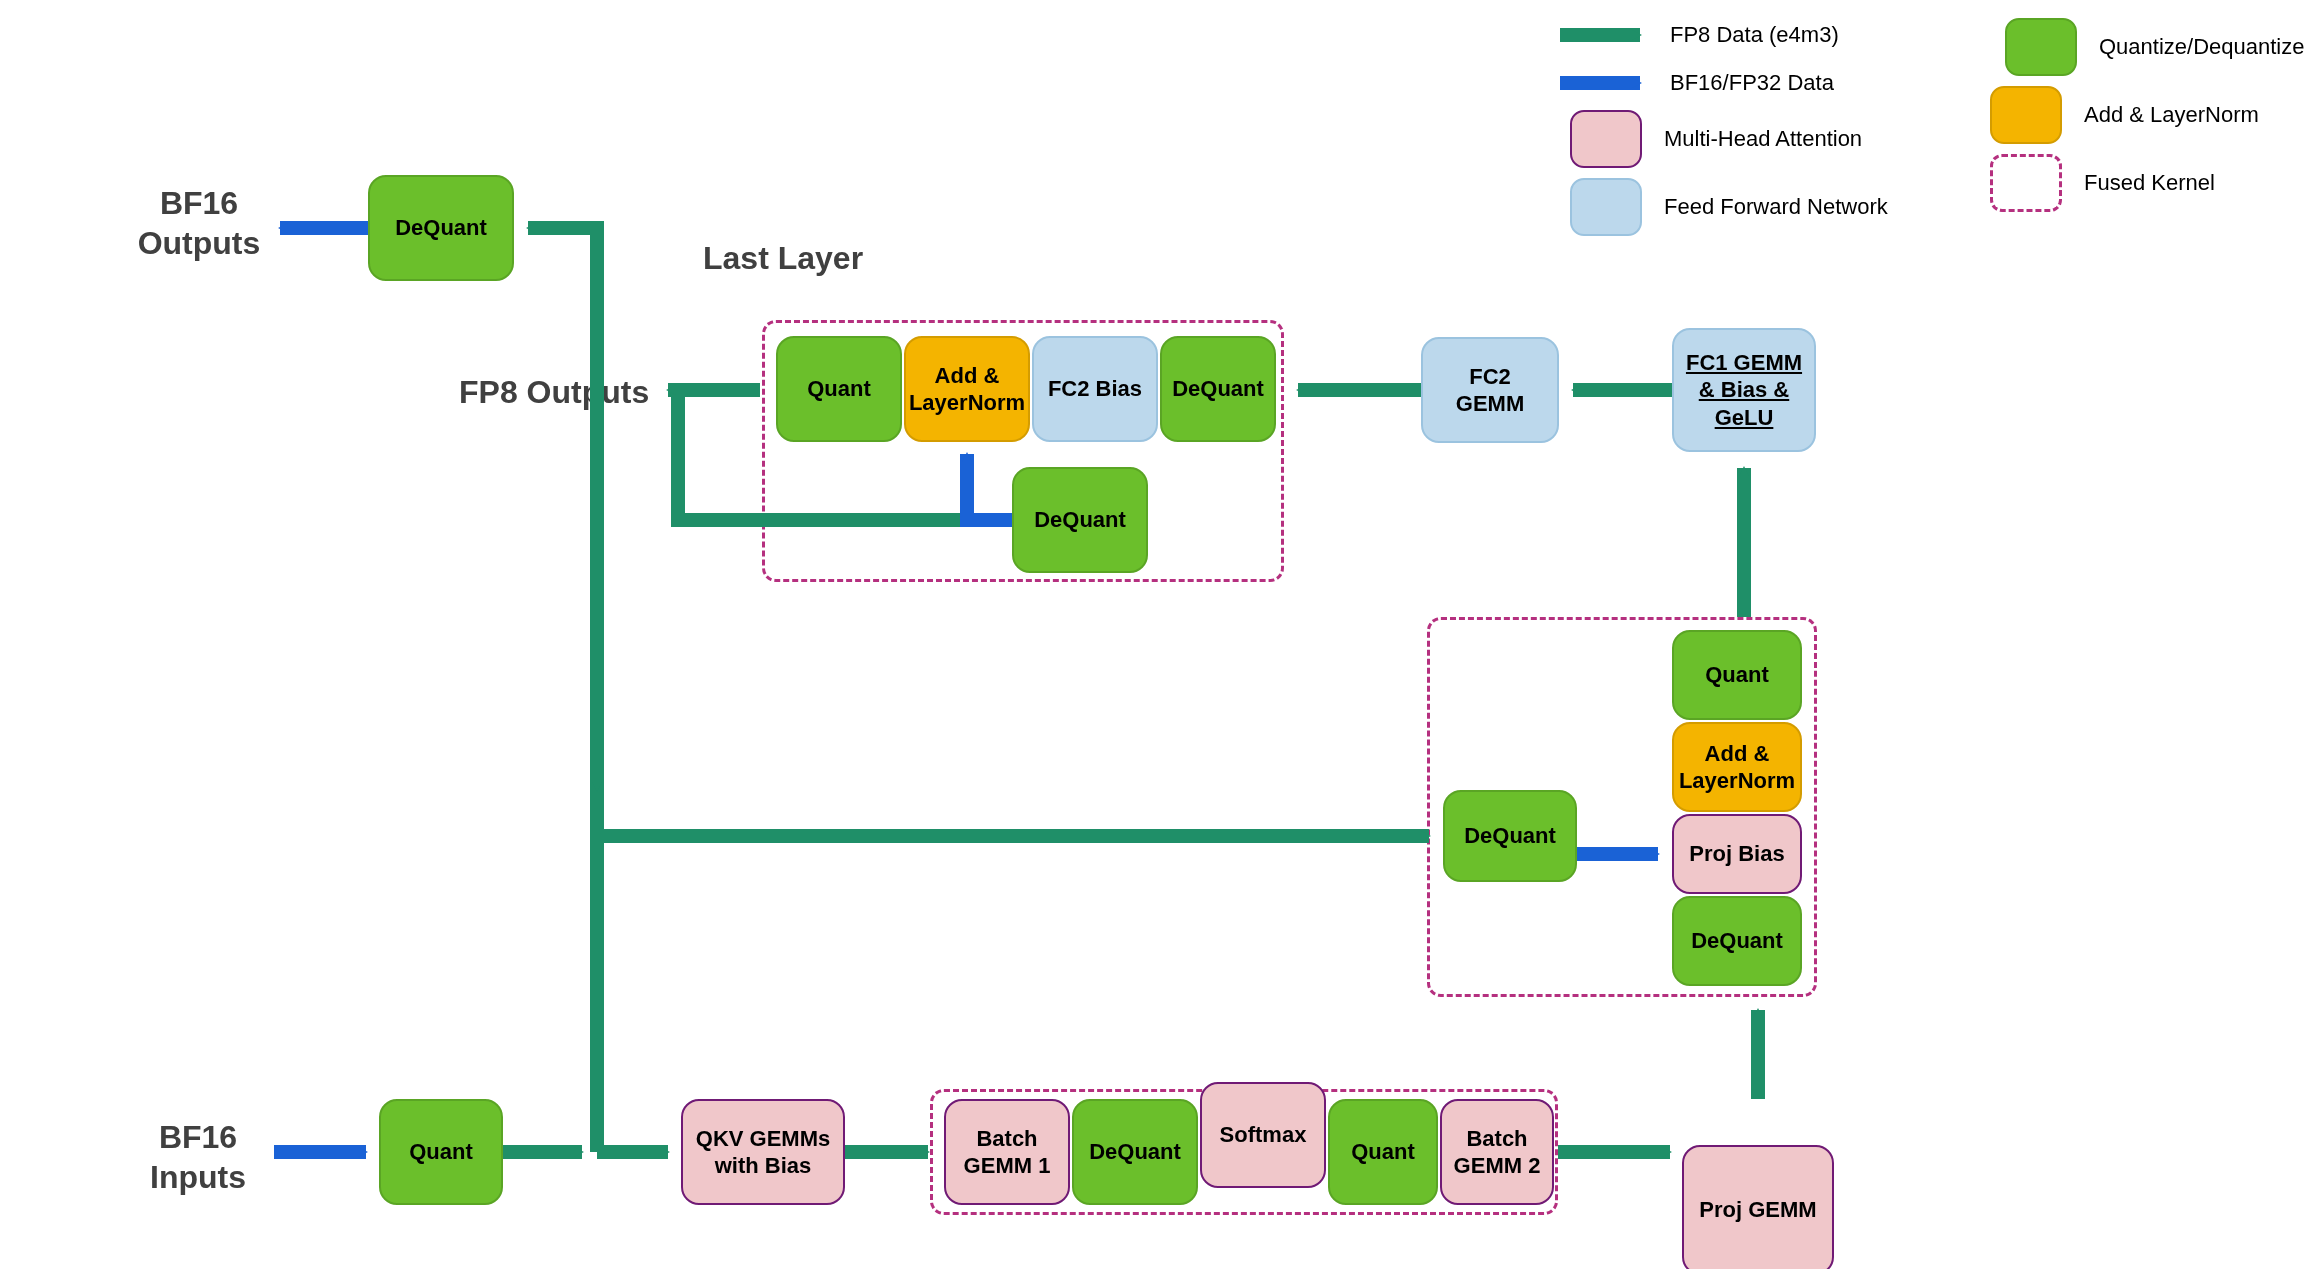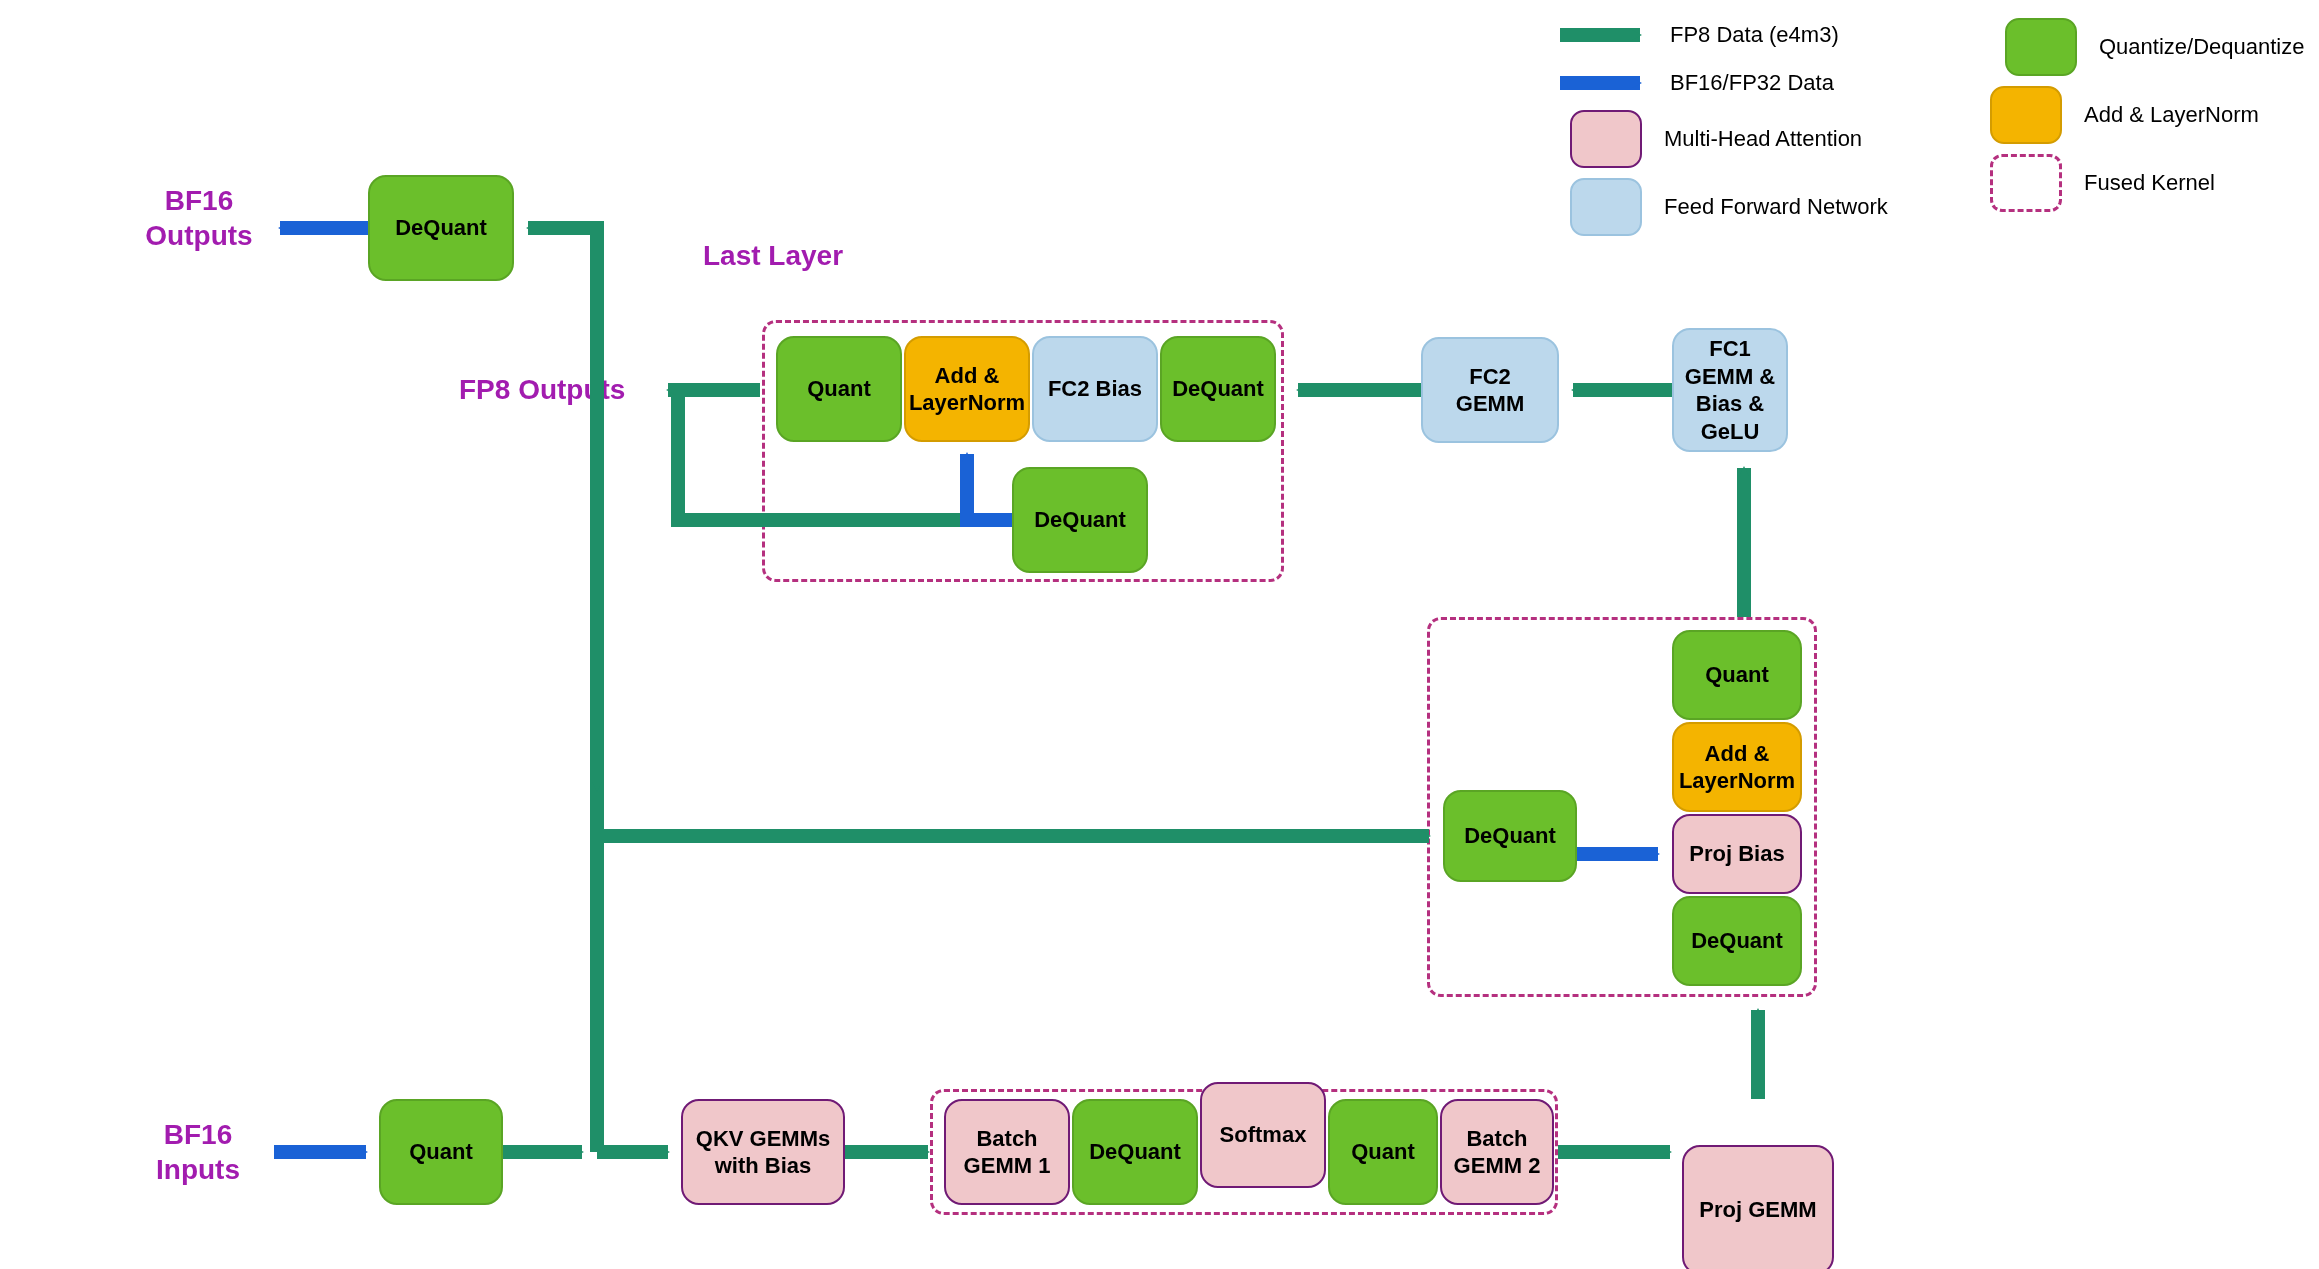--- a/index.html
+++ b/index.html
@@ -25,22 +25,22 @@
     padding: 20px 10px;
   }
   .green  { background: #6bbf2b; color: #000; border: 2px solid #5aa524; }
   .orange { background: #f4b400; color: #000; border: 2px solid #d49c00; }
   .blue   { background: #bcd8ec; color: #000; border: 2px solid #9bc3df; }
   .pink   { background: #f0c7ca; color: #000; border: 2px solid #701a75; }
 
   .label {
     position: absolute;
     font-weight: 800;
-    color: #a21caf;
-    font-size: 28px;
+    color: #404040;
+    font-size: 32px;
     line-height: 1.25;
   }
 
   .fused {
     position: absolute;
     border: 3px dashed #b5307f;
     border-radius: 14px;
     background: transparent;
     box-sizing: border-box;
   }
@@ -89,21 +89,21 @@
 
 <div class="node green" style="left:368px; top:175px; width:146px; height:106px;">DeQuant</div>
 
 <div class="node green" style="left:776px; top:336px; width:126px; height:106px;">Quant</div>
 <div class="node orange" style="left:904px; top:336px; width:126px; height:106px;">Add &amp; LayerNorm</div>
 <div class="node blue" style="left:1032px; top:336px; width:126px; height:106px;">FC2 Bias</div>
 <div class="node green" style="left:1160px; top:336px; width:116px; height:106px;">DeQuant</div>
 <div class="node green" style="left:1012px; top:467px; width:136px; height:106px;">DeQuant</div>
 
 <div class="node blue" style="left:1421px; top:337px; width:138px; height:106px;">FC2 GEMM</div>
-<div class="node blue" style="left:1672px; top:328px; width:116px; height:124px;">FC1 GEMM &amp; Bias &amp; GeLU</div>
+<div class="node blue" style="left:1672px; top:328px; width:144px; height:124px;text-decoration:underline;">FC1 GEMM &amp; Bias &amp; GeLU</div>
 
 <div class="node green" style="left:1672px; top:630px; width:130px; height:90px;">Quant</div>
 <div class="node orange" style="left:1672px; top:722px; width:130px; height:90px;">Add &amp; LayerNorm</div>
 <div class="node green" style="left:1443px; top:790px; width:134px; height:92px;">DeQuant</div>
 <div class="node pink" style="left:1672px; top:814px; width:130px; height:80px;">Proj Bias</div>
 <div class="node green" style="left:1672px; top:896px; width:130px; height:90px;">DeQuant</div>
 
 <div class="node green" style="left:379px; top:1099px; width:124px; height:106px;">Quant</div>
 <div class="node pink" style="left:681px; top:1099px; width:164px; height:106px;">QKV GEMMs with Bias</div>
 <div class="node pink" style="left:944px; top:1099px; width:126px; height:106px;">Batch GEMM 1</div>

